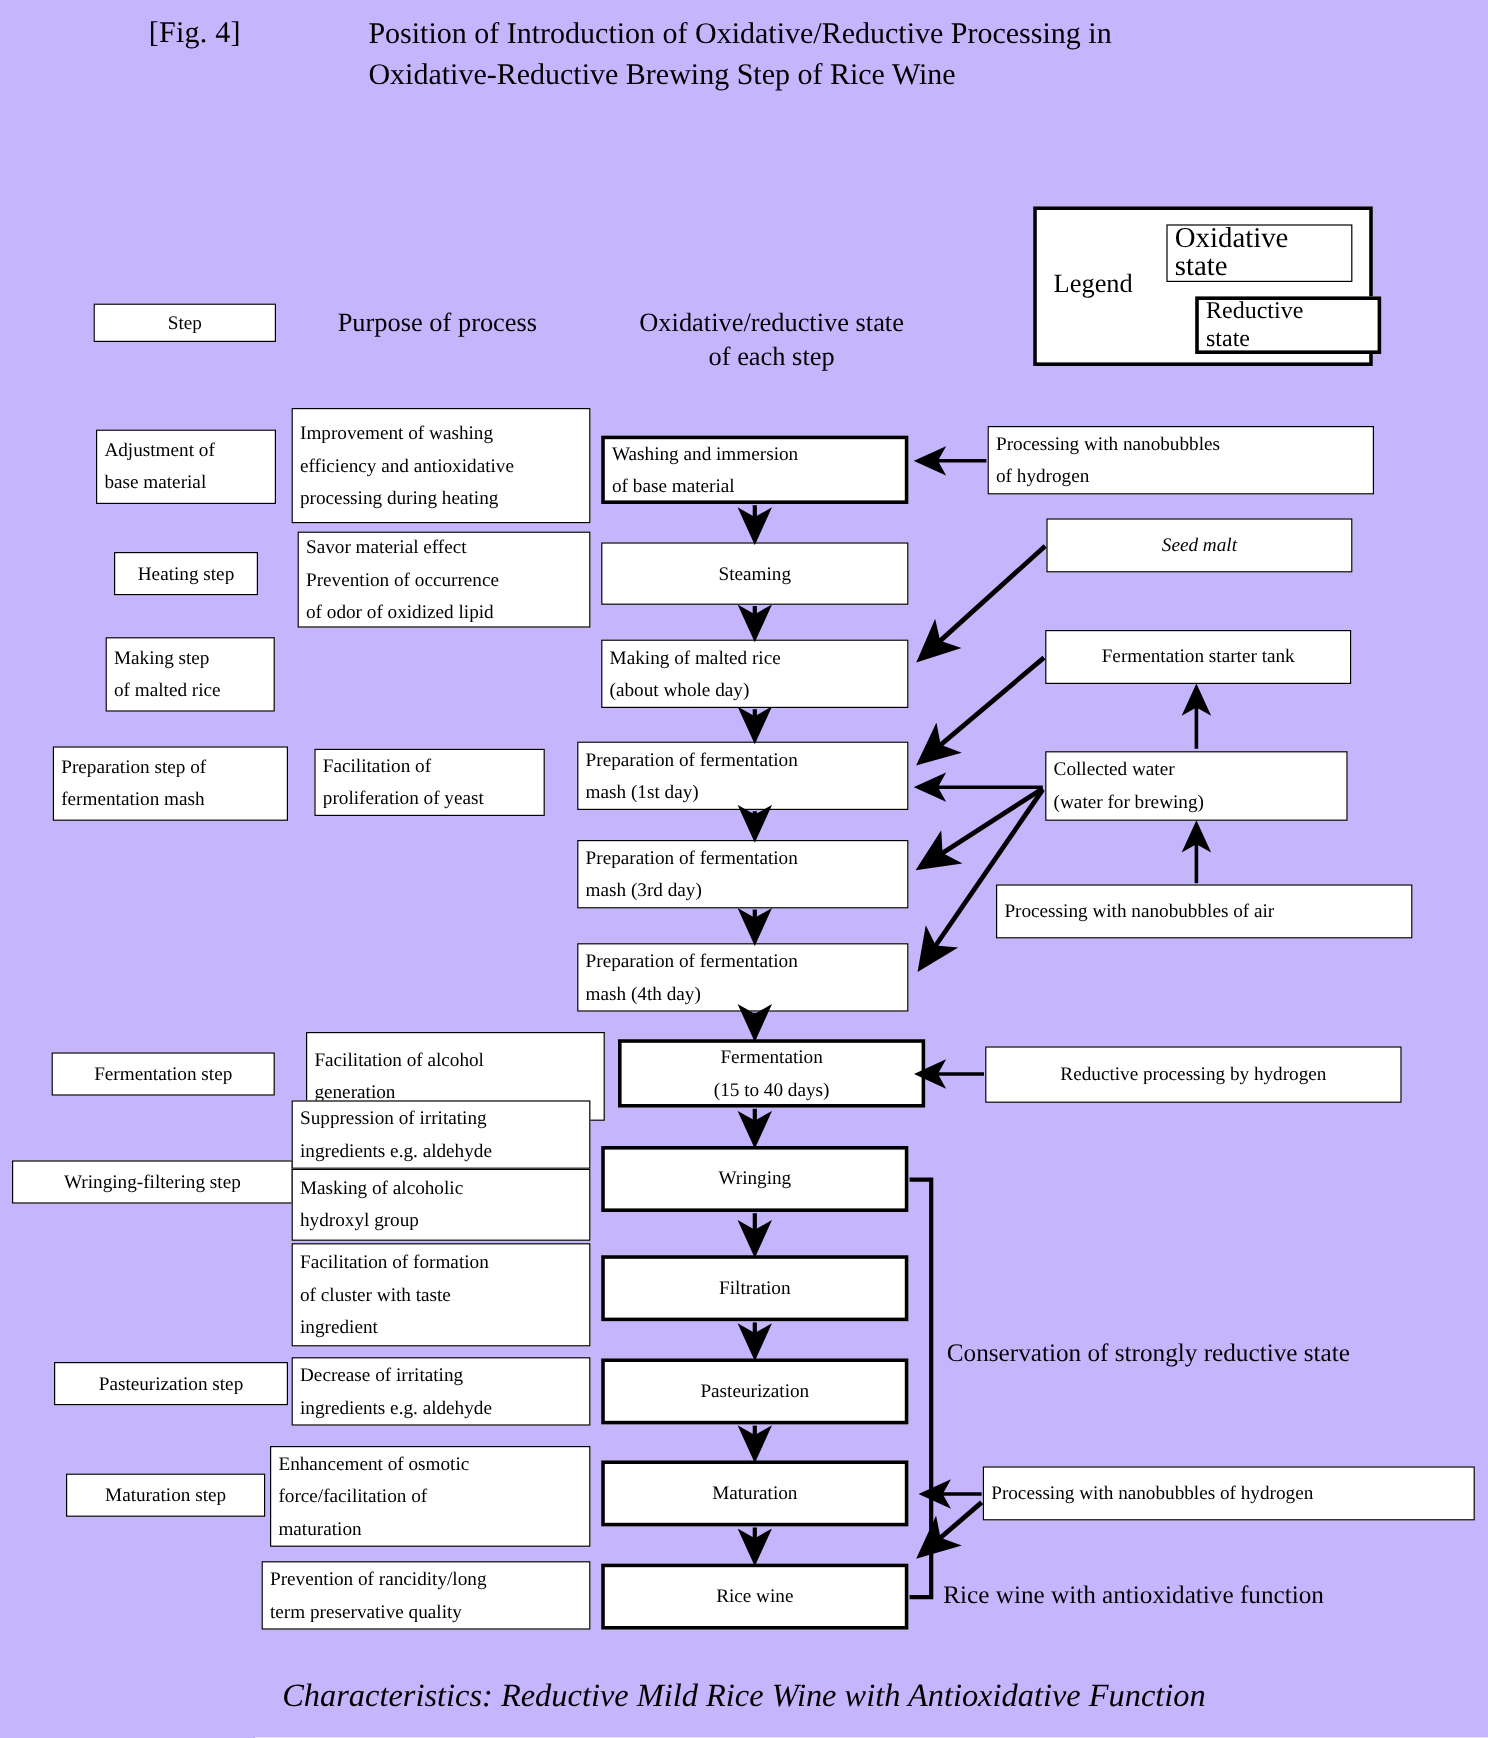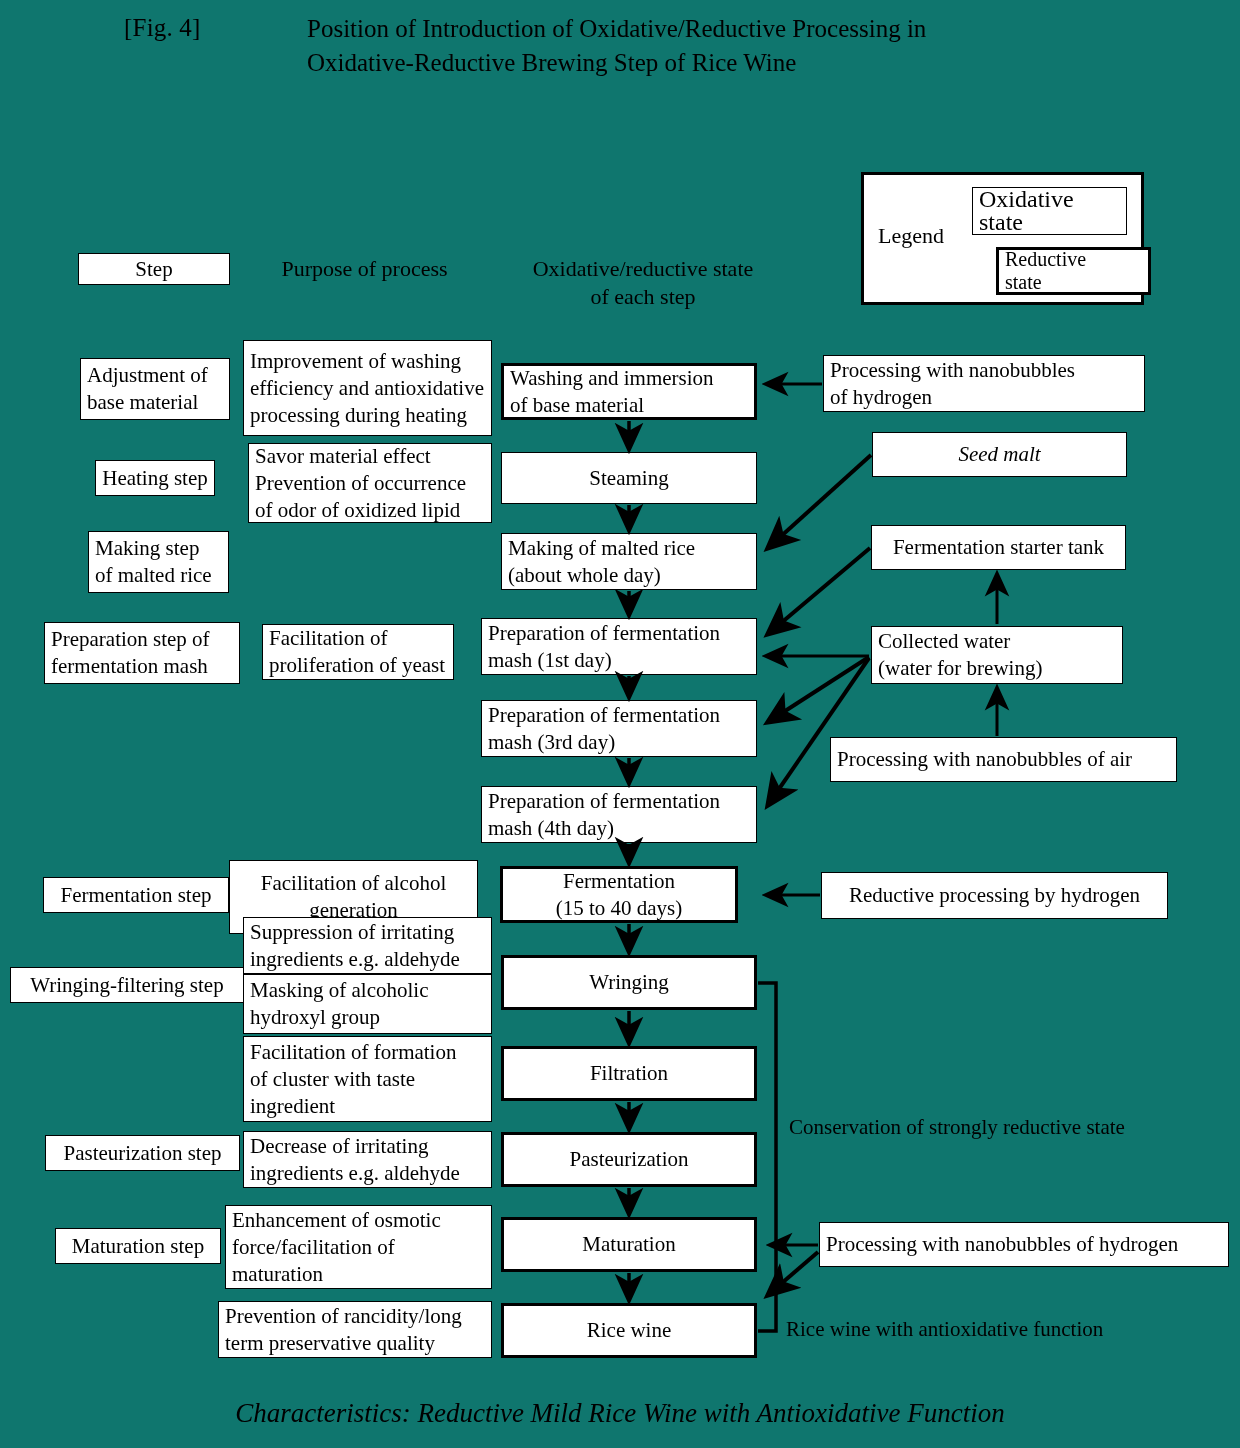--- a/index.html
+++ b/index.html
@@ -9,21 +9,21 @@
   }
   body {
     font-family: "Liberation Serif", "DejaVu Serif", serif;
     color: #000000;
   }
   #page {
     position: relative;
     width: 1240px;
     height: 1448px;
     overflow: hidden;
-    background: #0f766e;
+    background: #c4b5fd;
   }
   .abs { position: absolute; box-sizing: border-box; }
 
   
   .fig-tag {
     font-size: 25px;
     letter-spacing: .2px;
   }
   .fig-title {
     font-size: 25px;
@@ -35,21 +35,21 @@
     width: 100%;
     font-style: italic;
   }
 
   
   .box {
     border: 1.5px solid #000;
     background: #fff;
     display: flex;
     align-items: center;
-    font-size: 21px;
+    font-size: 16px;
     line-height: 27px;
     padding: 2px 6px;
   }
   .box.center { justify-content: center; text-align: center; }
   .box.left   { justify-content: flex-start; text-align: left; }
   .box .txt { width: 100%; }
 
   
   .thick { border: 3px solid #000; }
 
@@ -164,21 +164,21 @@
       <div>Prevention of occurrence</div>
       <div>of odor of oxidized lipid</div>
     </div>
   </div>
   <div class="abs box left" style="left:262px; top:624px; width:192px; height:56px;">
     <div class="txt">
       <div>Facilitation of</div>
       <div>proliferation of yeast</div>
     </div>
   </div>
-  <div class="abs box left" style="left:229px; top:860px; width:249px; height:74px;text-align:center;">
+  <div class="abs box left" style="left:255px; top:860px; width:249px; height:74px;">
     <div class="txt">
       <div>Facilitation of alcohol</div>
       <div>generation</div>
     </div>
   </div>
   <div class="abs box left" style="left:243px; top:917px; width:249px; height:57px;">
     <div class="txt">
       <div>Suppression of irritating</div>
       <div>ingredients e.g. aldehyde</div>
     </div>
@@ -242,21 +242,21 @@
       <div>Preparation of fermentation</div>
       <div>mash (3rd day)</div>
     </div>
   </div>
   <div class="abs box left" style="left:481px; top:786px; width:276px; height:57px;">
     <div class="txt">
       <div>Preparation of fermentation</div>
       <div>mash (4th day)</div>
     </div>
   </div>
-  <div class="abs box center thick" style="left:500px; top:866px; width:238px; height:57px;">
+  <div class="abs box center thick" style="left:515px; top:866px; width:256px; height:57px;">
     <div class="txt">
       <div>Fermentation</div>
       <div>(15 to 40 days)</div>
     </div>
   </div>
   <div class="abs box center thick" style="left:501px; top:955px; width:256px; height:55px;">
     <div class="txt">Wringing</div>
   </div>
   <div class="abs box center thick" style="left:501px; top:1046px; width:256px; height:55px;">
     <div class="txt">Filtration</div>

